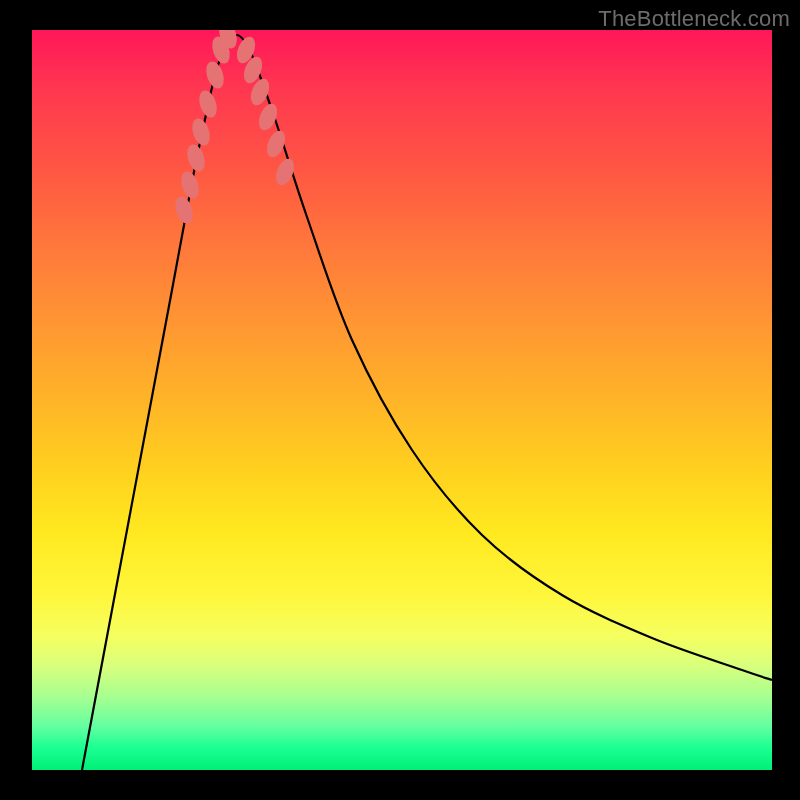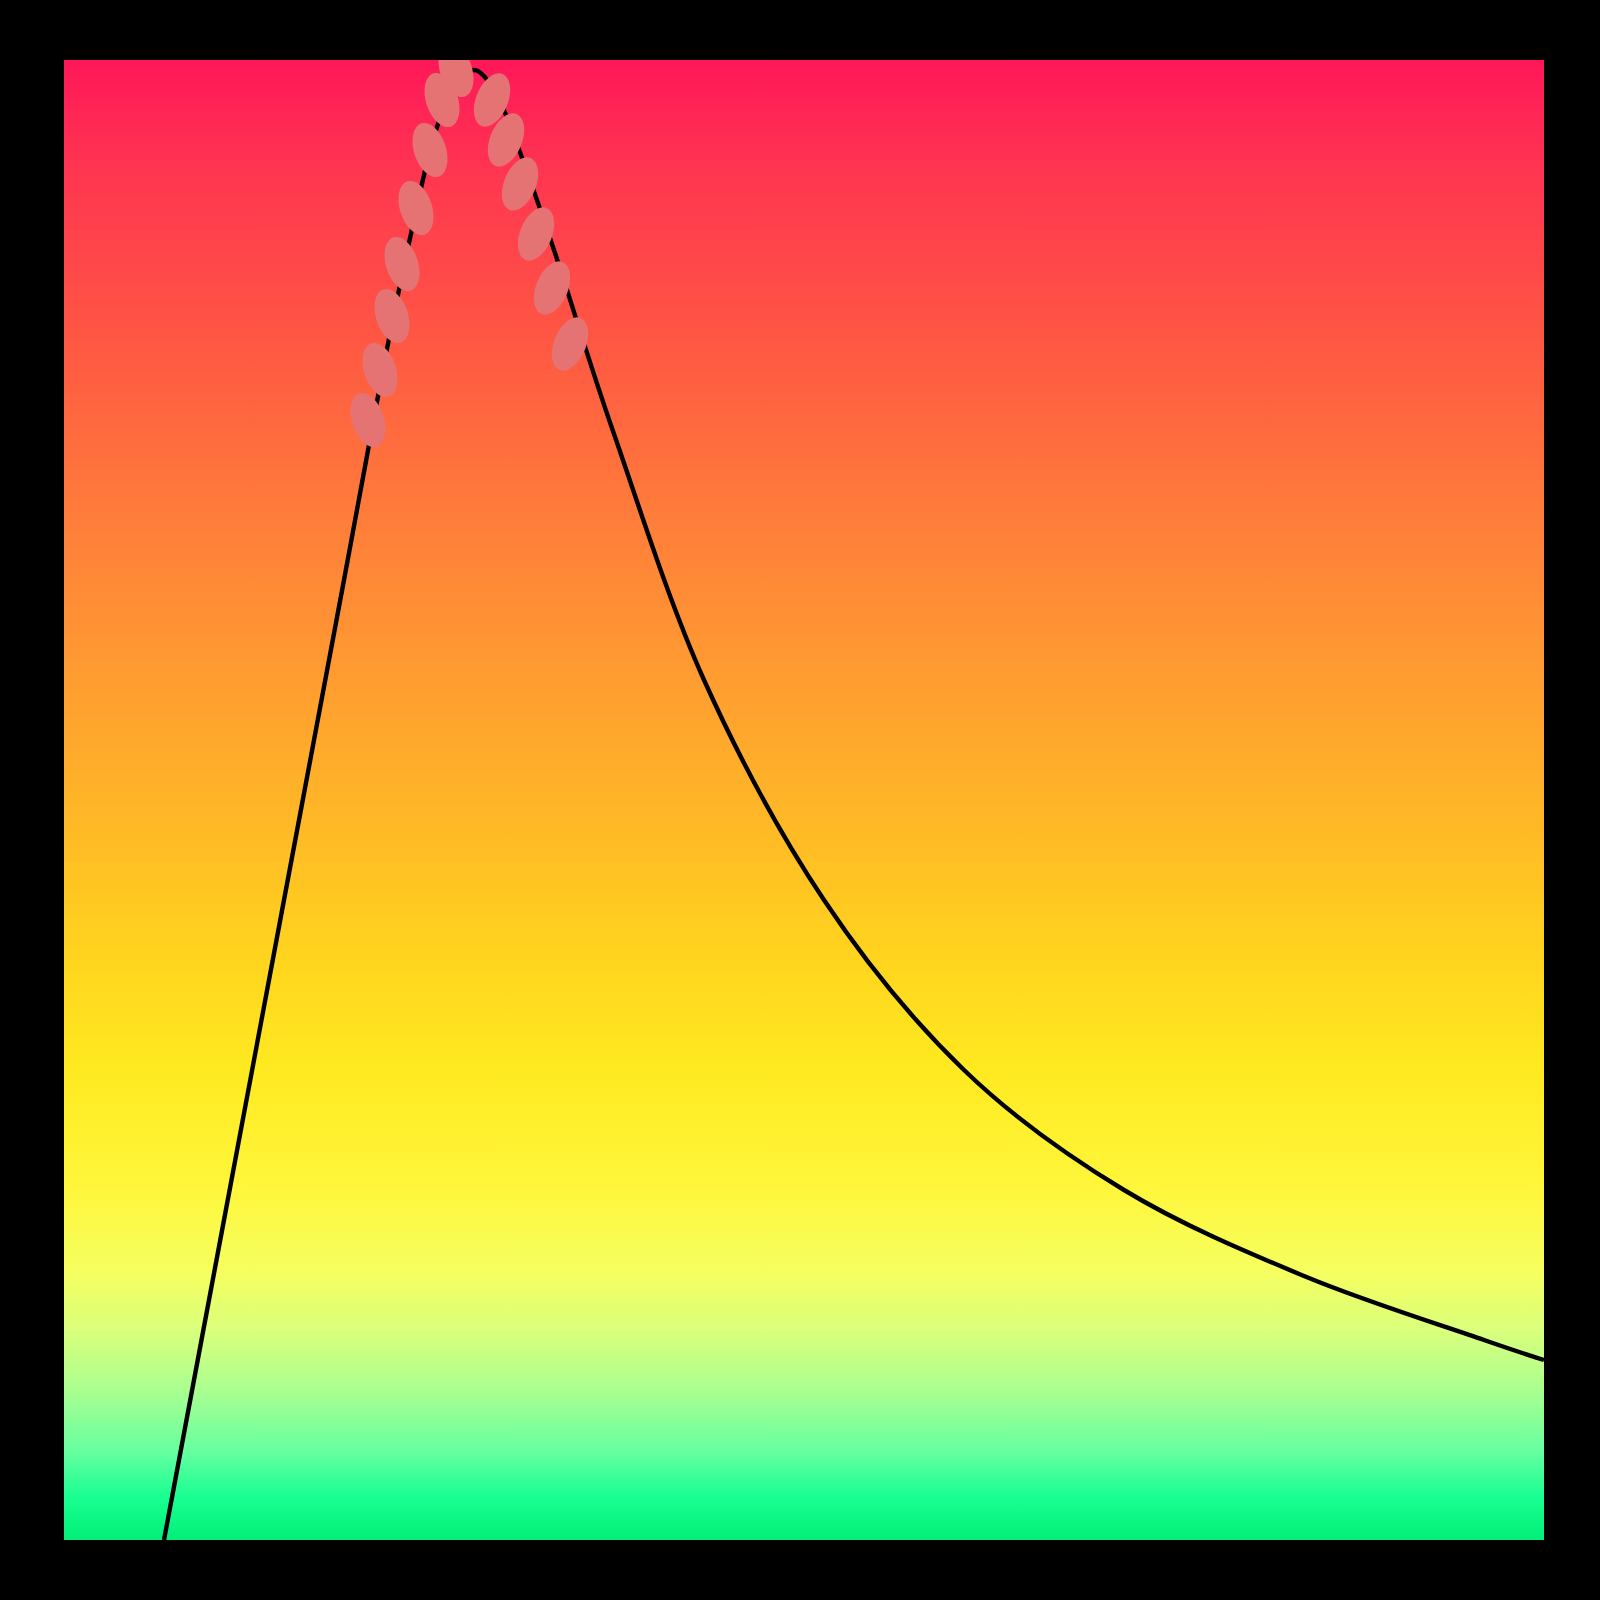--- a/index.html
+++ b/index.html
@@ -59,20 +59,21 @@
     left: 0;
     top: 0;
     width: 740px;
     height: 740px;
   }
 </style>
 </head>
 <body>
 
 <div class="frame">
+  <div class="watermark">TheBottleneck.com</div>
 
   <div class="plot">
     <svg class="curve" viewBox="0 0 740 740" preserveAspectRatio="none">
       <path d="M 50 740 C 55 713.3333333333334, 70 633.3333333333334, 80 580 C 90 526.6666666666666, 100 473.3333333333333, 110 420 C 120 366.6666666666667, 131.66666666666666 304.6666666666667, 140 260 C 148.33333333333334 215.33333333333334, 154.16666666666666 182, 160 152 C 165.83333333333334 122, 170.83333333333334 99, 175 80 C 179.16666666666666 61, 181.66666666666666 48.833333333333336, 185 38 C 188.33333333333334 27.166666666666664, 191.66666666666666 20.5, 195 15 C 198.33333333333334 9.5, 201.66666666666666 5, 205 5 C 208.33333333333334 5, 211.66666666666666 9.5, 215 15 C 218.33333333333334 20.5, 220 24.666666666666664, 225 38 C 230 51.333333333333336, 236.66666666666666 70.16666666666667, 245 95 C 253.33333333333334 119.83333333333333, 262.5 151.16666666666666, 275 187 C 287.5 222.83333333333334, 302.5 271.1666666666667, 320 310 C 337.5 348.8333333333333, 358.3333333333333 387.5, 380 420 C 401.6666666666667 452.5, 425 480.8333333333333, 450 505 C 475 529.1666666666666, 501.6666666666667 547.8333333333334, 530 565 C 558.3333333333334 582.1666666666666, 590 595.5, 620 608 C 650 620.5, 690 633, 710 640 C 730 647, 735 648.3333333333334, 740 650" fill="none" stroke="#000000" stroke-width="2.2"></path>
       <g>
           <ellipse cx="152" cy="180" rx="8" ry="14" fill="#e57373" transform="rotate(-18 152 180)"></ellipse>
           <ellipse cx="158" cy="155" rx="8" ry="14" fill="#e57373" transform="rotate(-18 158 155)"></ellipse>
           <ellipse cx="164" cy="128" rx="8" ry="14" fill="#e57373" transform="rotate(-18 164 128)"></ellipse>
           <ellipse cx="169" cy="102" rx="8" ry="14" fill="#e57373" transform="rotate(-18 169 102)"></ellipse>
           <ellipse cx="176" cy="74" rx="8" ry="14" fill="#e57373" transform="rotate(-18 176 74)"></ellipse>

